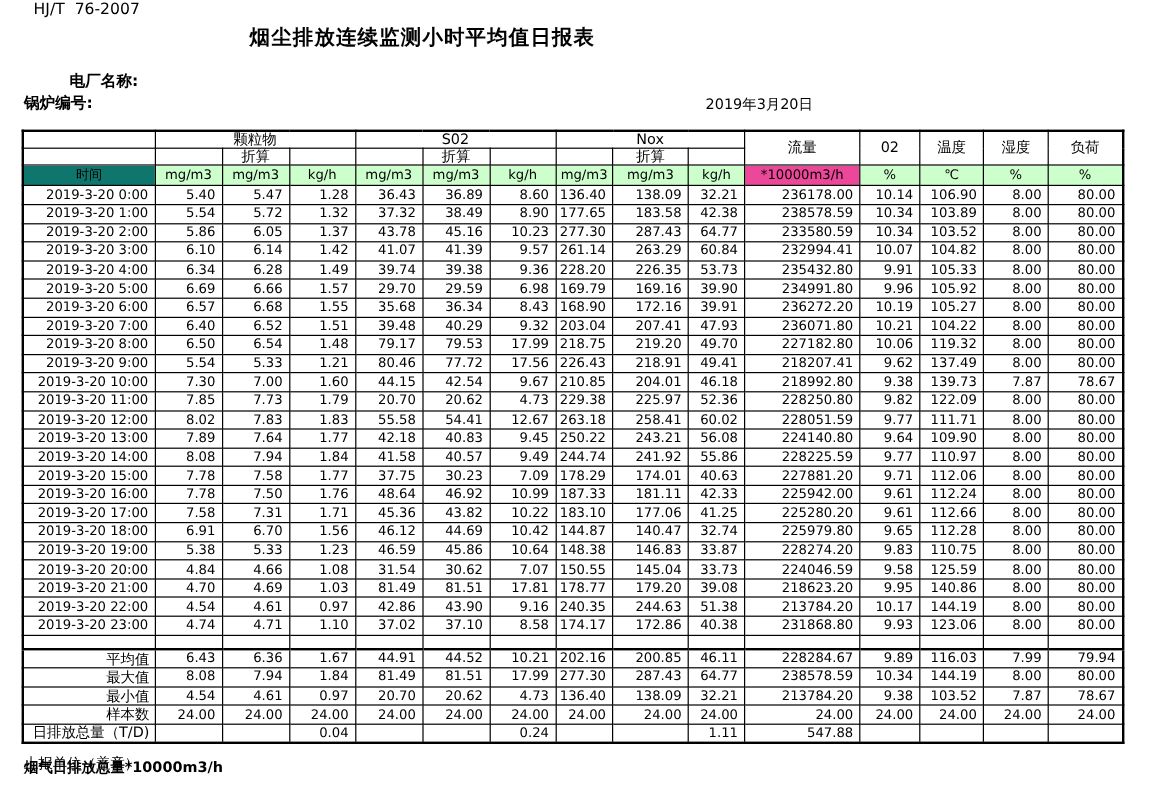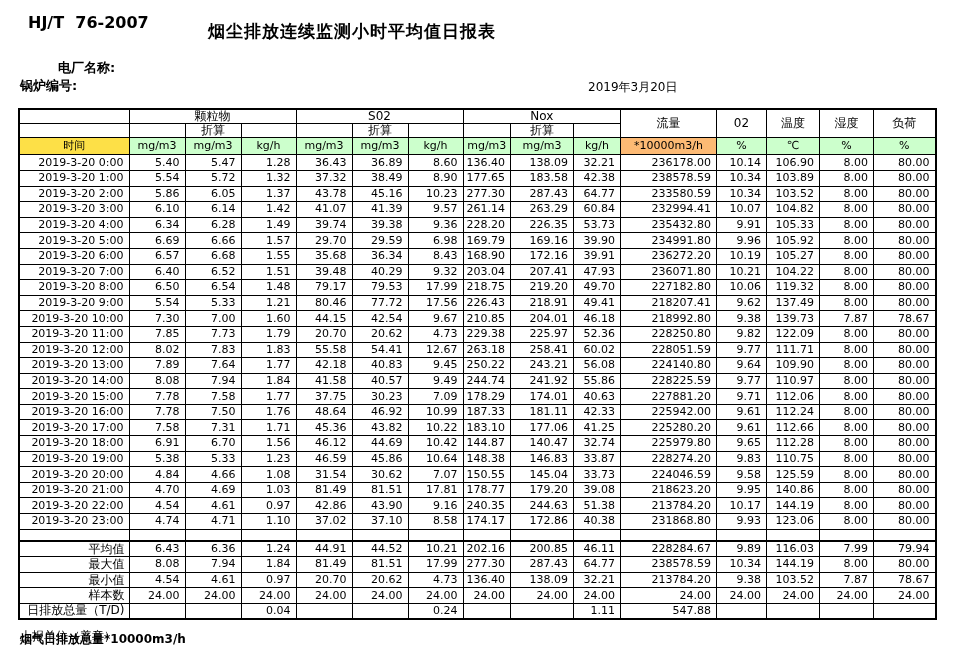--- a/index.html
+++ b/index.html
@@ -1,21 +1,21 @@
 <!DOCTYPE html>
 <html><head>
 <meta charset="utf-8">
 <style>
   html,body{margin:0;padding:0;}
   body{
     width:972px;height:668px;background:#ffffff;color:#000;
     font-family:"DejaVu Sans","Liberation Sans",sans-serif;
     position:relative;overflow:hidden;
   }
-  .std-code{position:absolute;left:28px;top:13px;font-weight:bold;font-size:16px;white-space:pre;}
+  .std-code{position:absolute;left:28px;top:1px;font-weight:normal;font-size:13px;white-space:pre;}
   .title{position:absolute;left:208px;top:20px;font-weight:bold;font-size:17px;letter-spacing:1px;}
   .field-label{position:absolute;left:20px;font-weight:bold;font-size:13px;}
   .plant{top:59px;padding-left:38px;}
   .boiler{top:77px;}
   .date{position:absolute;left:588px;top:79px;font-size:12px;}
 
   table{
     position:absolute;left:18px;top:108px;border-collapse:collapse;table-layout:fixed;
     border:2px solid #000;
   }
@@ -85,31 +85,31 @@
       <td>折算</td>
       <td></td>
       <td></td>
       <td>折算</td>
       <td></td>
       <td></td>
       <td>折算</td>
       <td></td>
     </tr>
     <tr class="green-row">
-      <td style="background: #fde047;">时间</td>
+      <td style="background: #0f766e;">时间</td>
       <td style="background: rgb(204, 255, 204);">mg/m3</td>
       <td style="background: rgb(204, 255, 204);">mg/m3</td>
       <td style="background: rgb(204, 255, 204);">kg/h</td>
       <td style="background: rgb(204, 255, 204);">mg/m3</td>
       <td style="background: rgb(204, 255, 204);">mg/m3</td>
       <td style="background: rgb(204, 255, 204);">kg/h</td>
       <td style="background: rgb(204, 255, 204);">mg/m3</td>
       <td style="background: rgb(204, 255, 204);">mg/m3</td>
       <td style="background: rgb(204, 255, 204);">kg/h</td>
-      <td style="background: #fdba74;">*10000m3/h</td>
+      <td style="background: #ec4899;">*10000m3/h</td>
       <td style="background: rgb(204, 255, 204);">%</td>
       <td style="background: rgb(204, 255, 204);">℃</td>
       <td style="background: rgb(204, 255, 204);">%</td>
       <td style="background: rgb(204, 255, 204);">%</td>
     </tr>
   </thead>
   <tbody>
       <tr>
         <td class="tcell">2019-3-20 0:00</td>
         <td class="ncell">5.40</td>
@@ -532,21 +532,21 @@
         <td class=""></td>
         <td class=""></td>
         <td class=""></td>
         <td class=""></td>
         <td class=""></td>
       </tr>
       <tr class="first-sum">
         <td class="sum-label">平均值</td>
         <td class="ncell">6.43</td>
         <td class="ncell">6.36</td>
-        <td class="ncell">1.24</td>
+        <td class="ncell">1.67</td>
         <td class="ncell">44.91</td>
         <td class="ncell">44.52</td>
         <td class="ncell">10.21</td>
         <td class="ncell">202.16</td>
         <td class="ncell">200.85</td>
         <td class="ncell">46.11</td>
         <td class="ncell">228284.67</td>
         <td class="ncell">9.89</td>
         <td class="ncell">116.03</td>
         <td class="ncell">7.99</td>

